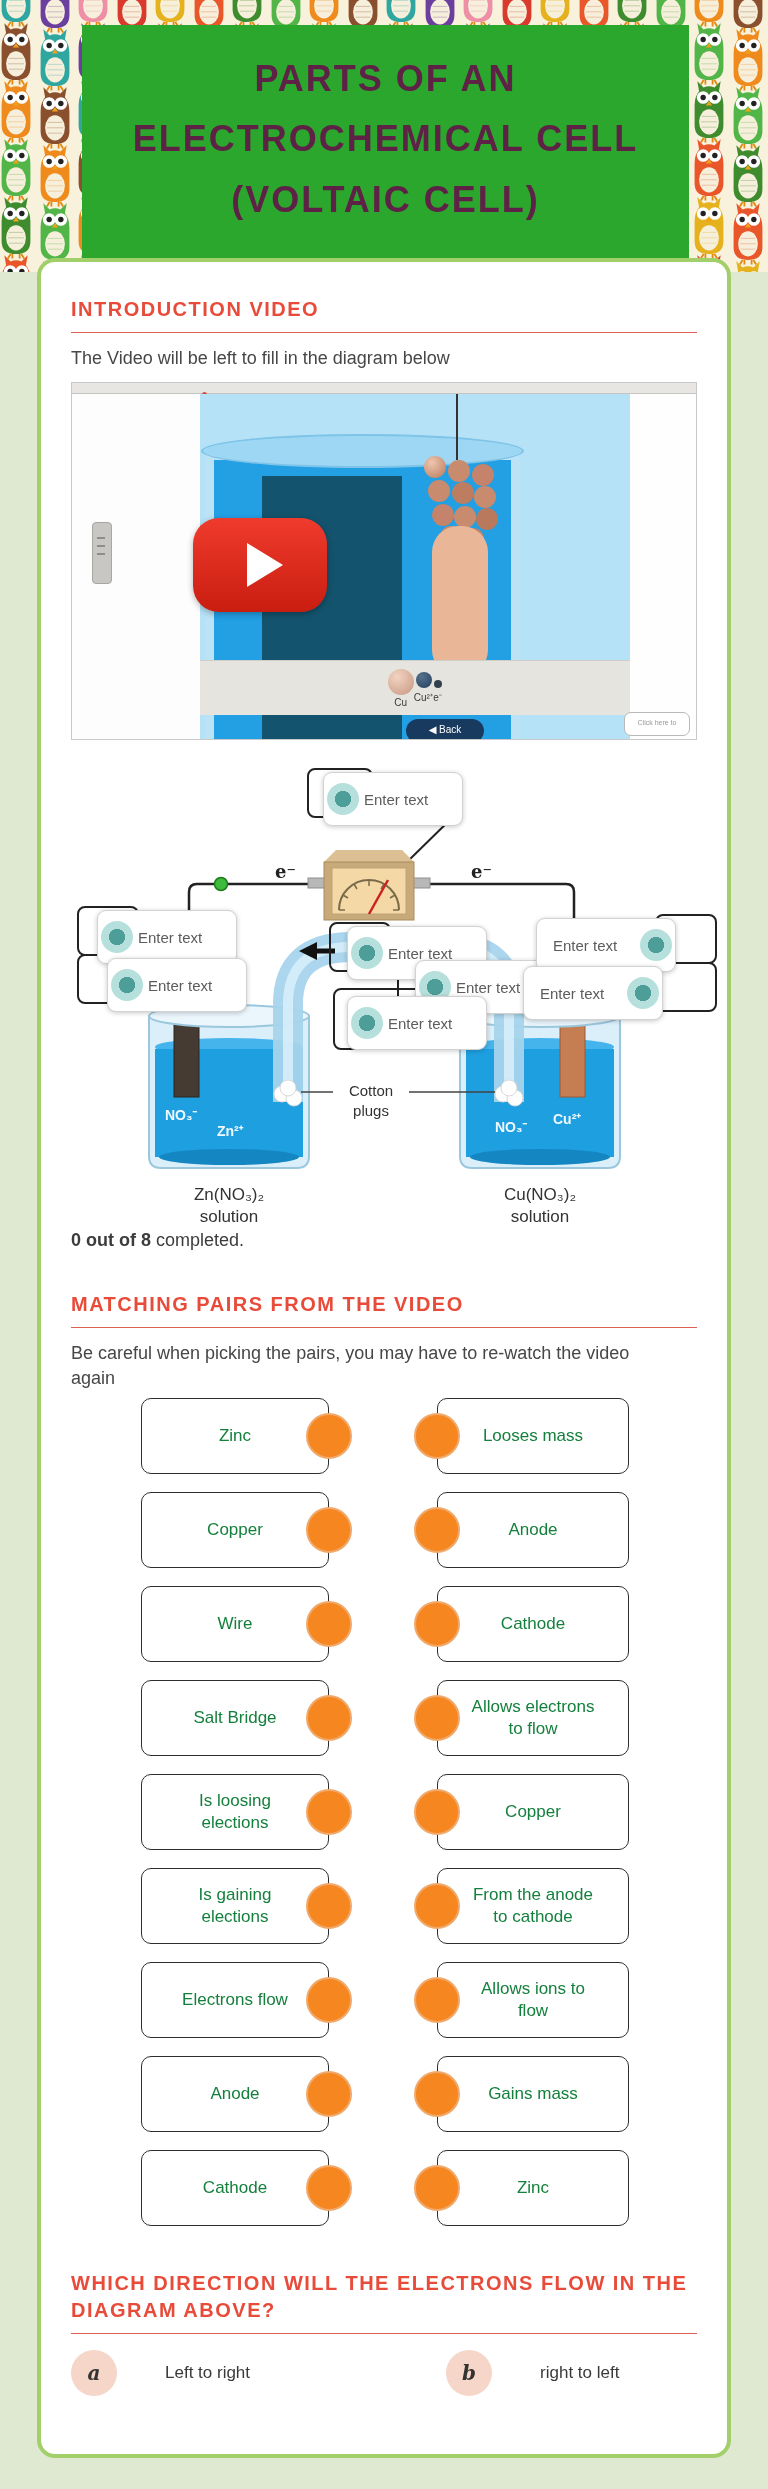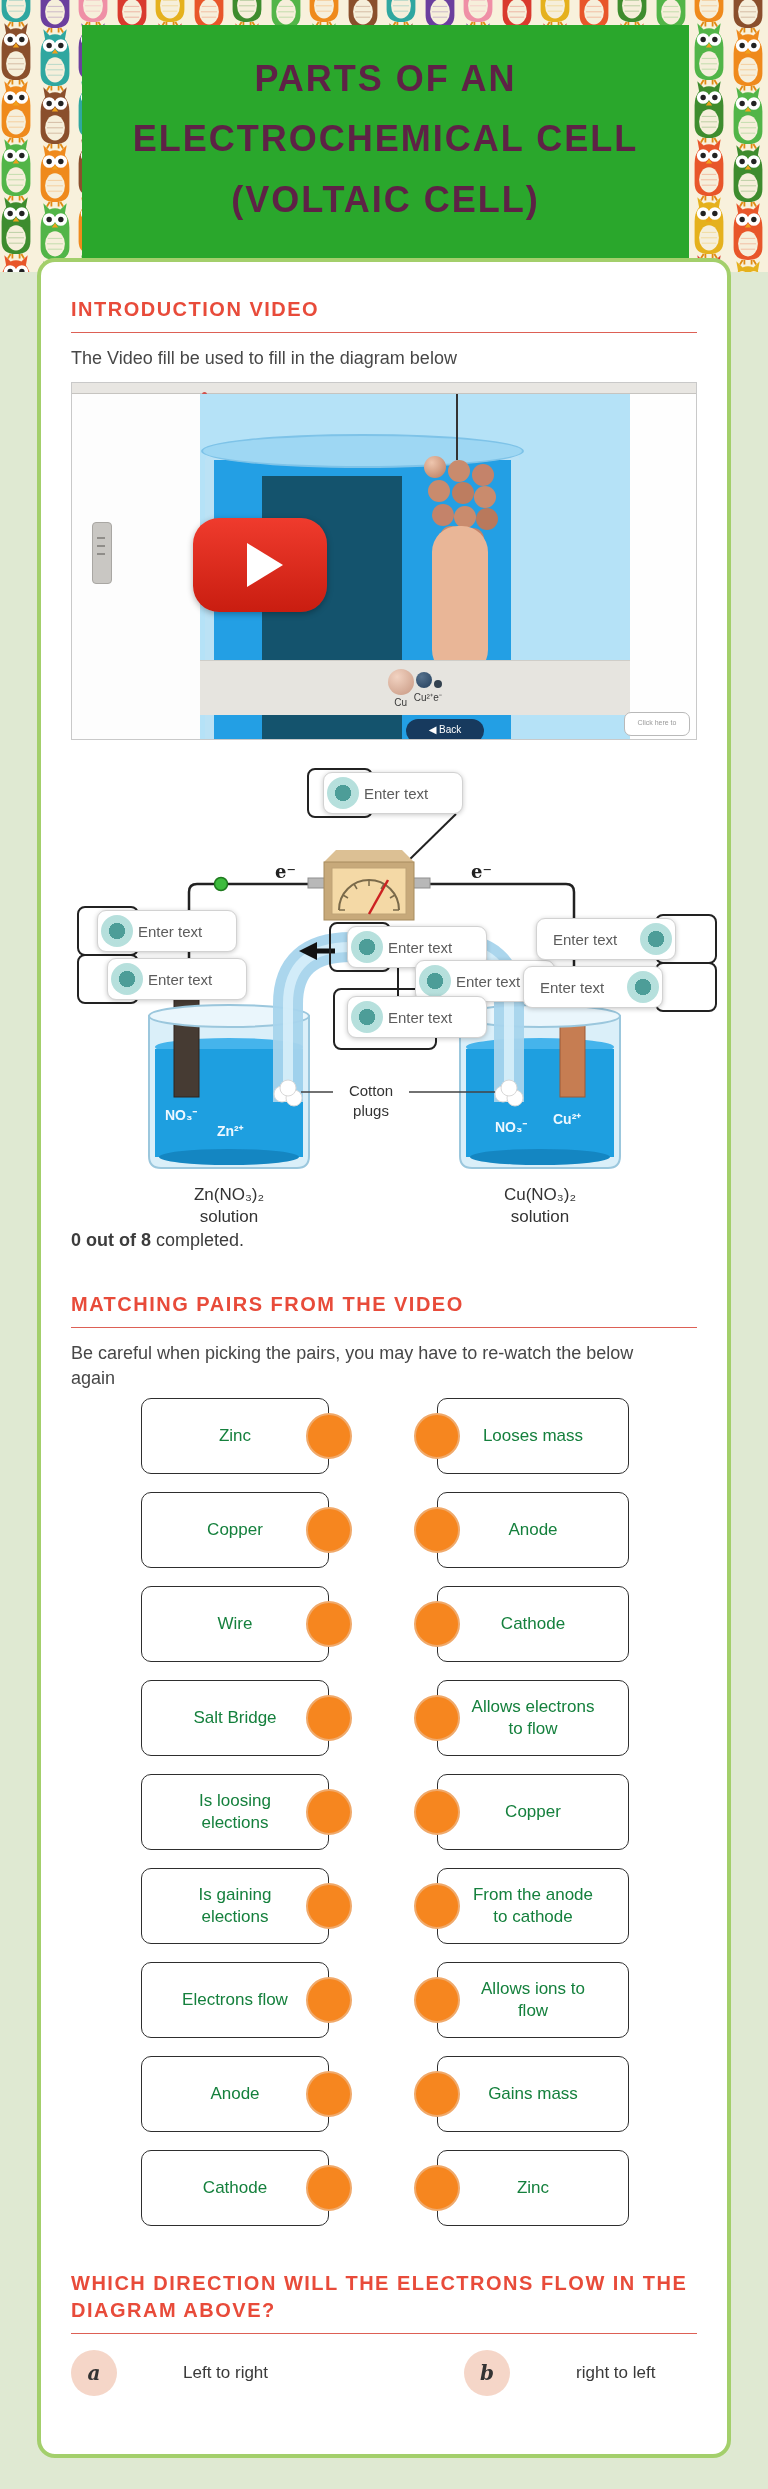--- a/index.html
+++ b/index.html
@@ -78,21 +78,21 @@
             text-align:center;line-height:22px;z-index:4;cursor:pointer;}
   .clickhere{position:absolute;right:6px;bottom:3px;width:64px;height:22px;background:#fff;
              border:1px solid #b9b9b9;border-radius:7px;font-size:7px;color:#999;
              text-align:center;line-height:20px;z-index:4;cursor:pointer;}
 
   
   .diagram{position:relative;margin-top:24px;height:474px;}
   .diagram svg.base{position:absolute;left:0;top:0;}
   .slot{position:absolute;width:58px;height:46px;border:2px solid #222;
         border-radius:8px;background:transparent;z-index:2;}
-  .chip{position:absolute;height:42px;width:140px;background:#fff;
+  .chip{position:absolute;height:54px;width:140px;background:#fff;
         border:1px solid #d2d2d2;border-radius:9px;
         box-shadow:0 1px 5px rgba(0,0,0,.22);display:flex;align-items:center;
         font-size:15px;color:#5c5c5c;z-index:3;box-sizing:border-box;cursor:grab;}
   .chip.hl{padding-left:40px;}
   .chip.hr{padding-left:16px;}
   .chip .handle{position:absolute;top:50%;transform:translateY(-50%);
         width:32px;height:32px;border-radius:50%;
         background:radial-gradient(circle,#4d9d98 0 8px,rgba(122,198,192,.55) 8px 16px);}
   .chip.hl .handle{left:3px;}
   .chip.hr .handle{right:3px;}
@@ -118,21 +118,21 @@
 
   
   h2.red.q{margin-top:44px;max-width:620px;}
   .options{display:flex;margin-top:16px;align-items:center;}
   .option{display:flex;align-items:center;cursor:pointer;}
   .option + .option{margin-left:196px;}
   .opt-circle{width:46px;height:46px;border-radius:50%;background:#f5d6c8;
               display:flex;align-items:center;justify-content:center;
               font-family:"DejaVu Serif",serif;font-style:italic;font-weight:700;
               font-size:20px;color:#333;}
-  .opt-label{font-size:17px;color:#3a3a3a;margin-left:66px;}
+  .opt-label{font-size:17px;color:#3a3a3a;margin-left:48px;}
 
   .eminus{font-family:"DejaVu Serif",serif;font-weight:bold;}
 </style>
 </head>
 <body>
 
 <svg width="0" height="0" style="position:absolute">
   <symbol id="owl-shape" viewBox="0 0 40 72">
     <path d="M7 3 L14 10 Q20 7 26 10 L33 3 L31 14 Q36 20 36 30 V52 Q36 66 20 66 Q4 66 4 52 V30 Q4 20 9 14 Z" fill="currentColor"></path>
     <ellipse cx="20" cy="48" rx="11" ry="14" fill="#f6efdb"></ellipse>
@@ -513,21 +513,21 @@
     <div>PARTS OF AN</div>
     <div>ELECTROCHEMICAL CELL</div>
     <div>(VOLTAIC CELL)</div>
   </div>
 </div>
 
 <div class="card">
 
   <h2 class="red">INTRODUCTION VIDEO</h2>
   <hr class="rule">
-  <p class="desc">The Video fill be used to fill in the diagram below</p>
+  <p class="desc">The Video will be left to fill in the diagram below</p>
 
   <div class="video">
     <div class="vtop"><i></i></div>
     <div class="sim">
       <div class="panel-left">
         <span class="gray-tab"></span>
       </div>
       <div class="panel-right"></div>
       <div class="sim-blue">
         <div class="beaker-glass"></div>
@@ -690,21 +690,21 @@
           <span class="handle"></span>
           <span>Enter text</span>
         </div>
       </div>
   </div>
 
   <p class="progress"><b>0 out of 8</b><span> completed.</span></p>
 
   <h2 class="red m2">MATCHING PAIRS FROM THE VIDEO</h2>
   <hr class="rule">
-  <p class="desc">Be careful when picking the pairs, you may have to re-watch the below again</p>
+  <p class="desc">Be careful when picking the pairs, you may have to re-watch the video again</p>
   <div class="pairs">
   <div class="pair-row">
     <div class="match-box left">
       <span class="match-label">Zinc</span>
       <span class="dot"></span>
     </div>
     <div class="match-box right">
       <span class="dot"></span>
       <span class="match-label">Looses mass</span>
     </div>

